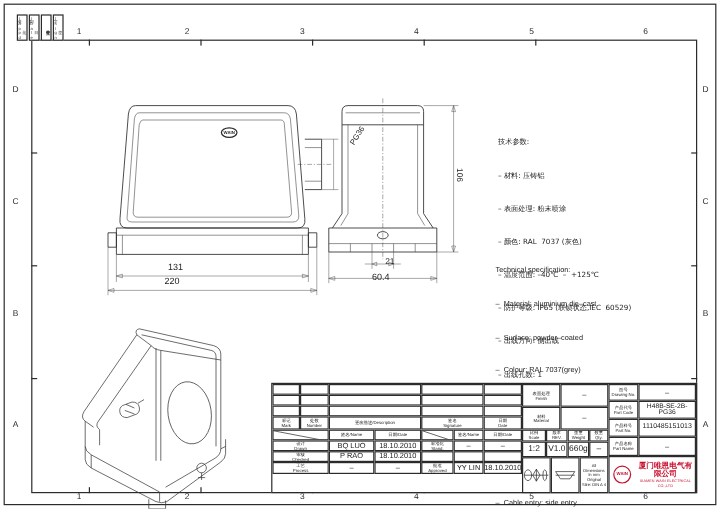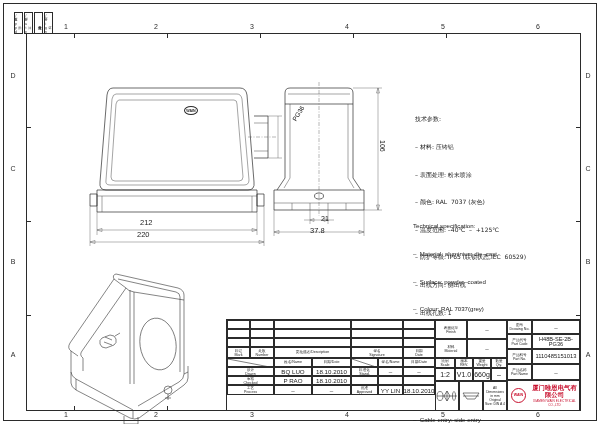--- a/index.html
+++ b/index.html
@@ -227,21 +227,21 @@
 
     <path class="ln-dim" d="M 60,146 L 60,186"></path>
     <path class="ln-dim" d="M 234,146 L 234,186"></path>
     <path class="ln-dim" d="M 60,182 L 234,182"></path>
     <path class="ln-dim" d="M 60,182 l 5,-1.6 l 0,3.2 z" fill="#4a4a4a"></path>
     <path class="ln-dim" d="M 234,182 l -5,-1.6 l 0,3.2 z" fill="#4a4a4a"></path>
   </svg>
 
   <div class="wain-badge" style="left:184px; top:106px; width:14px; height:9px;">WAIN</div>
 
-  <div class="dim" style="left:140px; top:218px;">212</div>
+  <div class="dim" style="left:140px; top:218px;">131</div>
   <div class="dim" style="left:137px; top:230px;">220</div>
   <div class="dim rot" style="left:290px; top:118px; font-size:6.5px;">PG36</div>
 
   <svg id="side-view" style="left:270px; top:60px;" width="130" height="170">
 
     <path class="ln" d="M 20,28 L 78,28 Q 83,28 83,33 L 83,44 L 15,44 L 15,33 Q 15,28 20,28 Z"></path>
     <path class="ln-thin" d="M 18,34 L 80,34"></path>
 
     <path class="ln" d="M 15,44 L 15,118"></path>
     <path class="ln" d="M 83,44 L 83,118"></path>
@@ -278,21 +278,21 @@
 
     <path class="ln-dim" d="M 4,150 L 4,176"></path>
     <path class="ln-dim" d="M 94,150 L 94,176"></path>
     <path class="ln-dim" d="M 4,172 L 94,172"></path>
     <path class="ln-dim" d="M 4,172 l 5,-1.6 l 0,3.2 z" fill="#4a4a4a"></path>
     <path class="ln-dim" d="M 94,172 l -5,-1.6 l 0,3.2 z" fill="#4a4a4a"></path>
   </svg>
 
   <div class="dim vert" style="left:378px; top:140px; font-size:7px;">106</div>
   <div class="dim" style="left:321px; top:214px; font-size:7px;">21</div>
-  <div class="dim" style="left:310px; top:226px; font-size:7.5px;">37.8</div>
+  <div class="dim" style="left:310px; top:226px; font-size:7.5px;">60.4</div>
 
   <svg id="iso-view" style="left:38px; top:266px;" width="190" height="140">
 
     <path class="ln-iso" d="M 78,8 L 140,22 Q 146,24 146,29 L 146,34 L 96,26 Q 90,25 88,22 L 76,13 Q 74,9 78,8 Z"></path>
 
     <path class="ln-iso" d="M 80,13 L 138,26 Q 142,27 142,31 L 142,34"></path>
 
     <path class="ln-iso" d="M 76,13 L 32,77 Q 29,82 33,85 L 40,90"></path>
     <path class="ln-iso" d="M 88,22 L 44,85 Q 41,89 45,92"></path>
 

